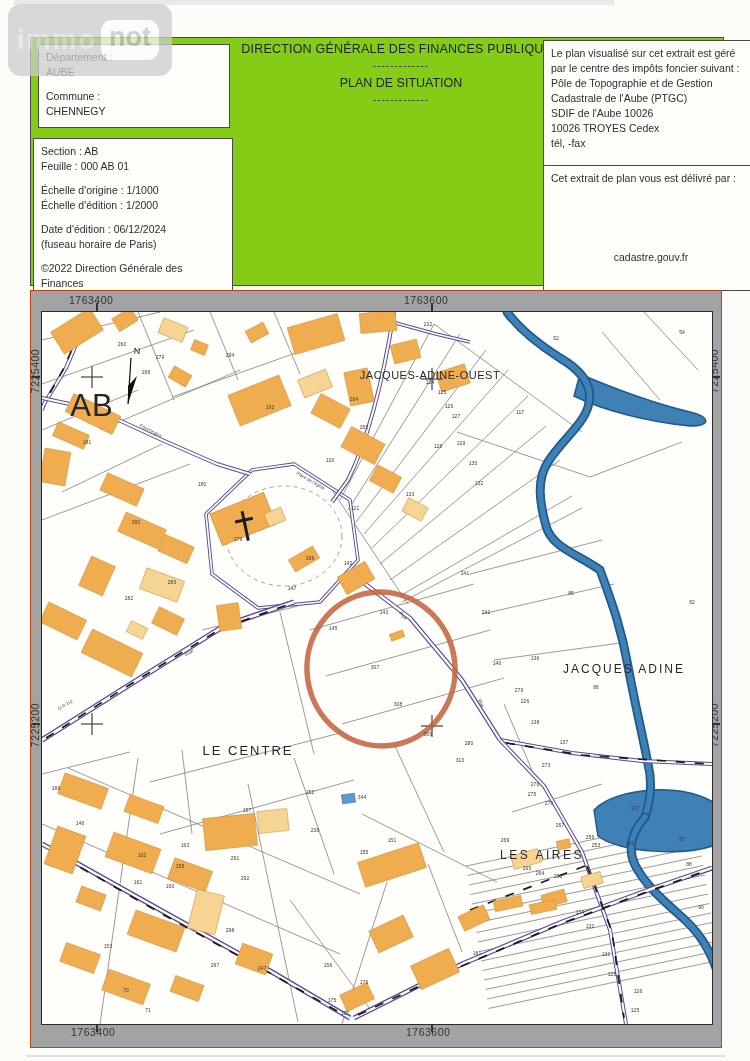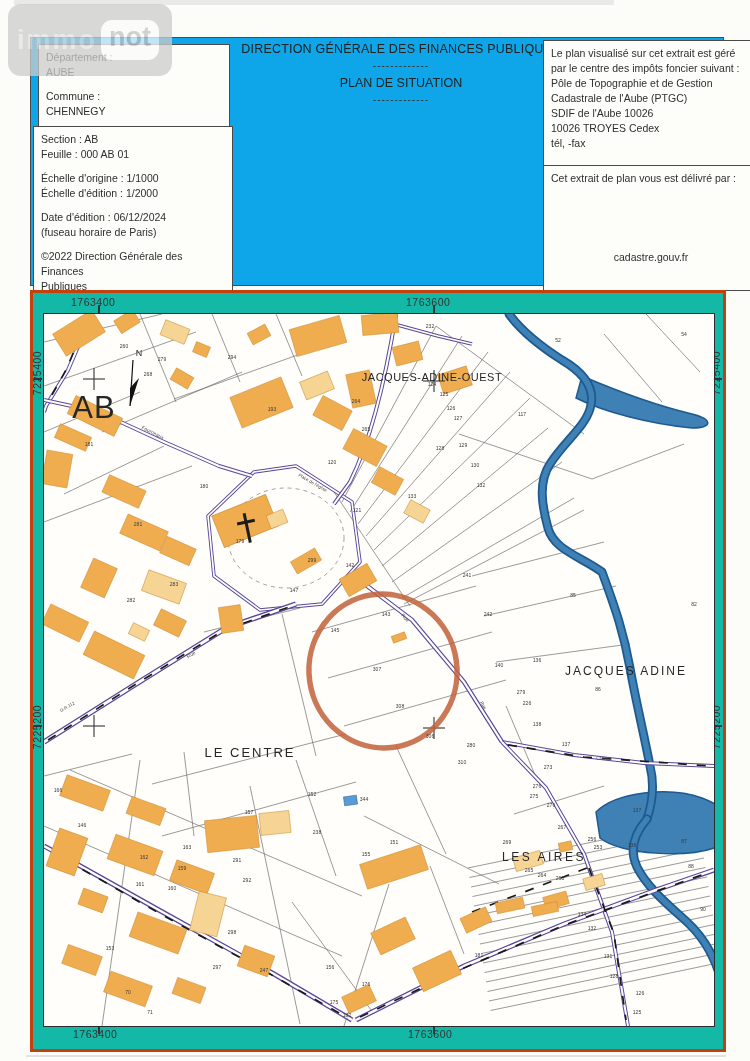--- a/index.html
+++ b/index.html
@@ -4,36 +4,36 @@
 <style>
   html,body{margin:0;padding:0;background:#ffffff;}
   .page{position:relative;width:750px;height:1061px;background:#fcfcf9;font-family:"Liberation Sans",sans-serif;overflow:hidden;color:#2e2e2e;}
   .scan-top{position:absolute;top:0;left:14px;width:600px;height:5px;background:#d9d9d9;opacity:.55;}
   .scan-bottom{position:absolute;top:1055px;left:26px;width:700px;height:2px;background:#e2e2e2;}
   
   .watermark{position:absolute;left:8px;top:4px;width:154px;height:42px;background:#cccccc;border-radius:13px;opacity:.75;display:flex;align-items:center;padding:15px 5px;z-index:5;}
   .wm-immo{font-size:27px;font-weight:bold;color:#e4e4e4;letter-spacing:2px;padding:0 4px;}
   .wm-not{font-size:27px;font-weight:bold;color:#c3c3c3;background:#fbfbfb;border-radius:11px;padding:0 8px;height:40px;line-height:35px;}
   
-  .header-frame{position:absolute;left:30px;top:37px;width:692px;height:247px;border:1px solid #4a4a4a;background:#0ea5e9;text-decoration:underline;}
+  .header-frame{position:absolute;left:30px;top:37px;width:692px;height:247px;border:1px solid #4a4a4a;background:#84cc16;text-decoration:underline;}
   .box{position:absolute;border:1px solid #4a4a4a;font-size:10.5px;line-height:15px;padding:5px 7px;background:#fdfdfa;}
   .box-commune{left:7px;top:6px;width:176px;height:72px;}
-  .box-meta{left:2px;top:88px;width:184px;height:159px;}
+  .box-meta{left:2px;top:100px;width:184px;height:159px;}
   .box-office{left:512px;top:2px;width:200px;height:119px;}
   .box-delivery{left:512px;top:127px;width:200px;height:114px;}
   .box div{min-height:14px;}
   .box .gap{min-height:9px;}
   .box .c{text-align:left;}
   .center-title{position:absolute;left:205px;top:4px;width:330px;text-align:center;}
   .title-main{font-size:12.5px;letter-spacing:.2px;color:#222;}
   .title-dash{font-size:10px;letter-spacing:1px;color:#333;margin-top:4px;}
   .title-sub{font-size:12.5px;margin-top:5px;color:#222;}
   .delivery-url{margin-top:64px;text-align:center;}
   
-  .map-sheet{position:absolute;left:30px;top:290px;width:690px;height:756px;border:3px solid #c2410c;background:#14b8a6;}
+  .map-sheet{position:absolute;left:30px;top:290px;width:690px;height:756px;border:1px solid #c2410c;background:#a3a3a3;}
   .map-frame{position:absolute;left:10px;top:20px;width:670px;height:712px;border:1.5px solid #2b2b2b;box-sizing:content-box;}
   .map-frame svg{display:block;}
   .coord{position:absolute;font-size:10.5px;color:#333;letter-spacing:.5px;}
   .coord-v{width:70px;text-align:center;transform:rotate(-90deg);}
   .tick{position:absolute;background:#333;}
 </style>
 </head>
 <body>
 
 <div class="page">

